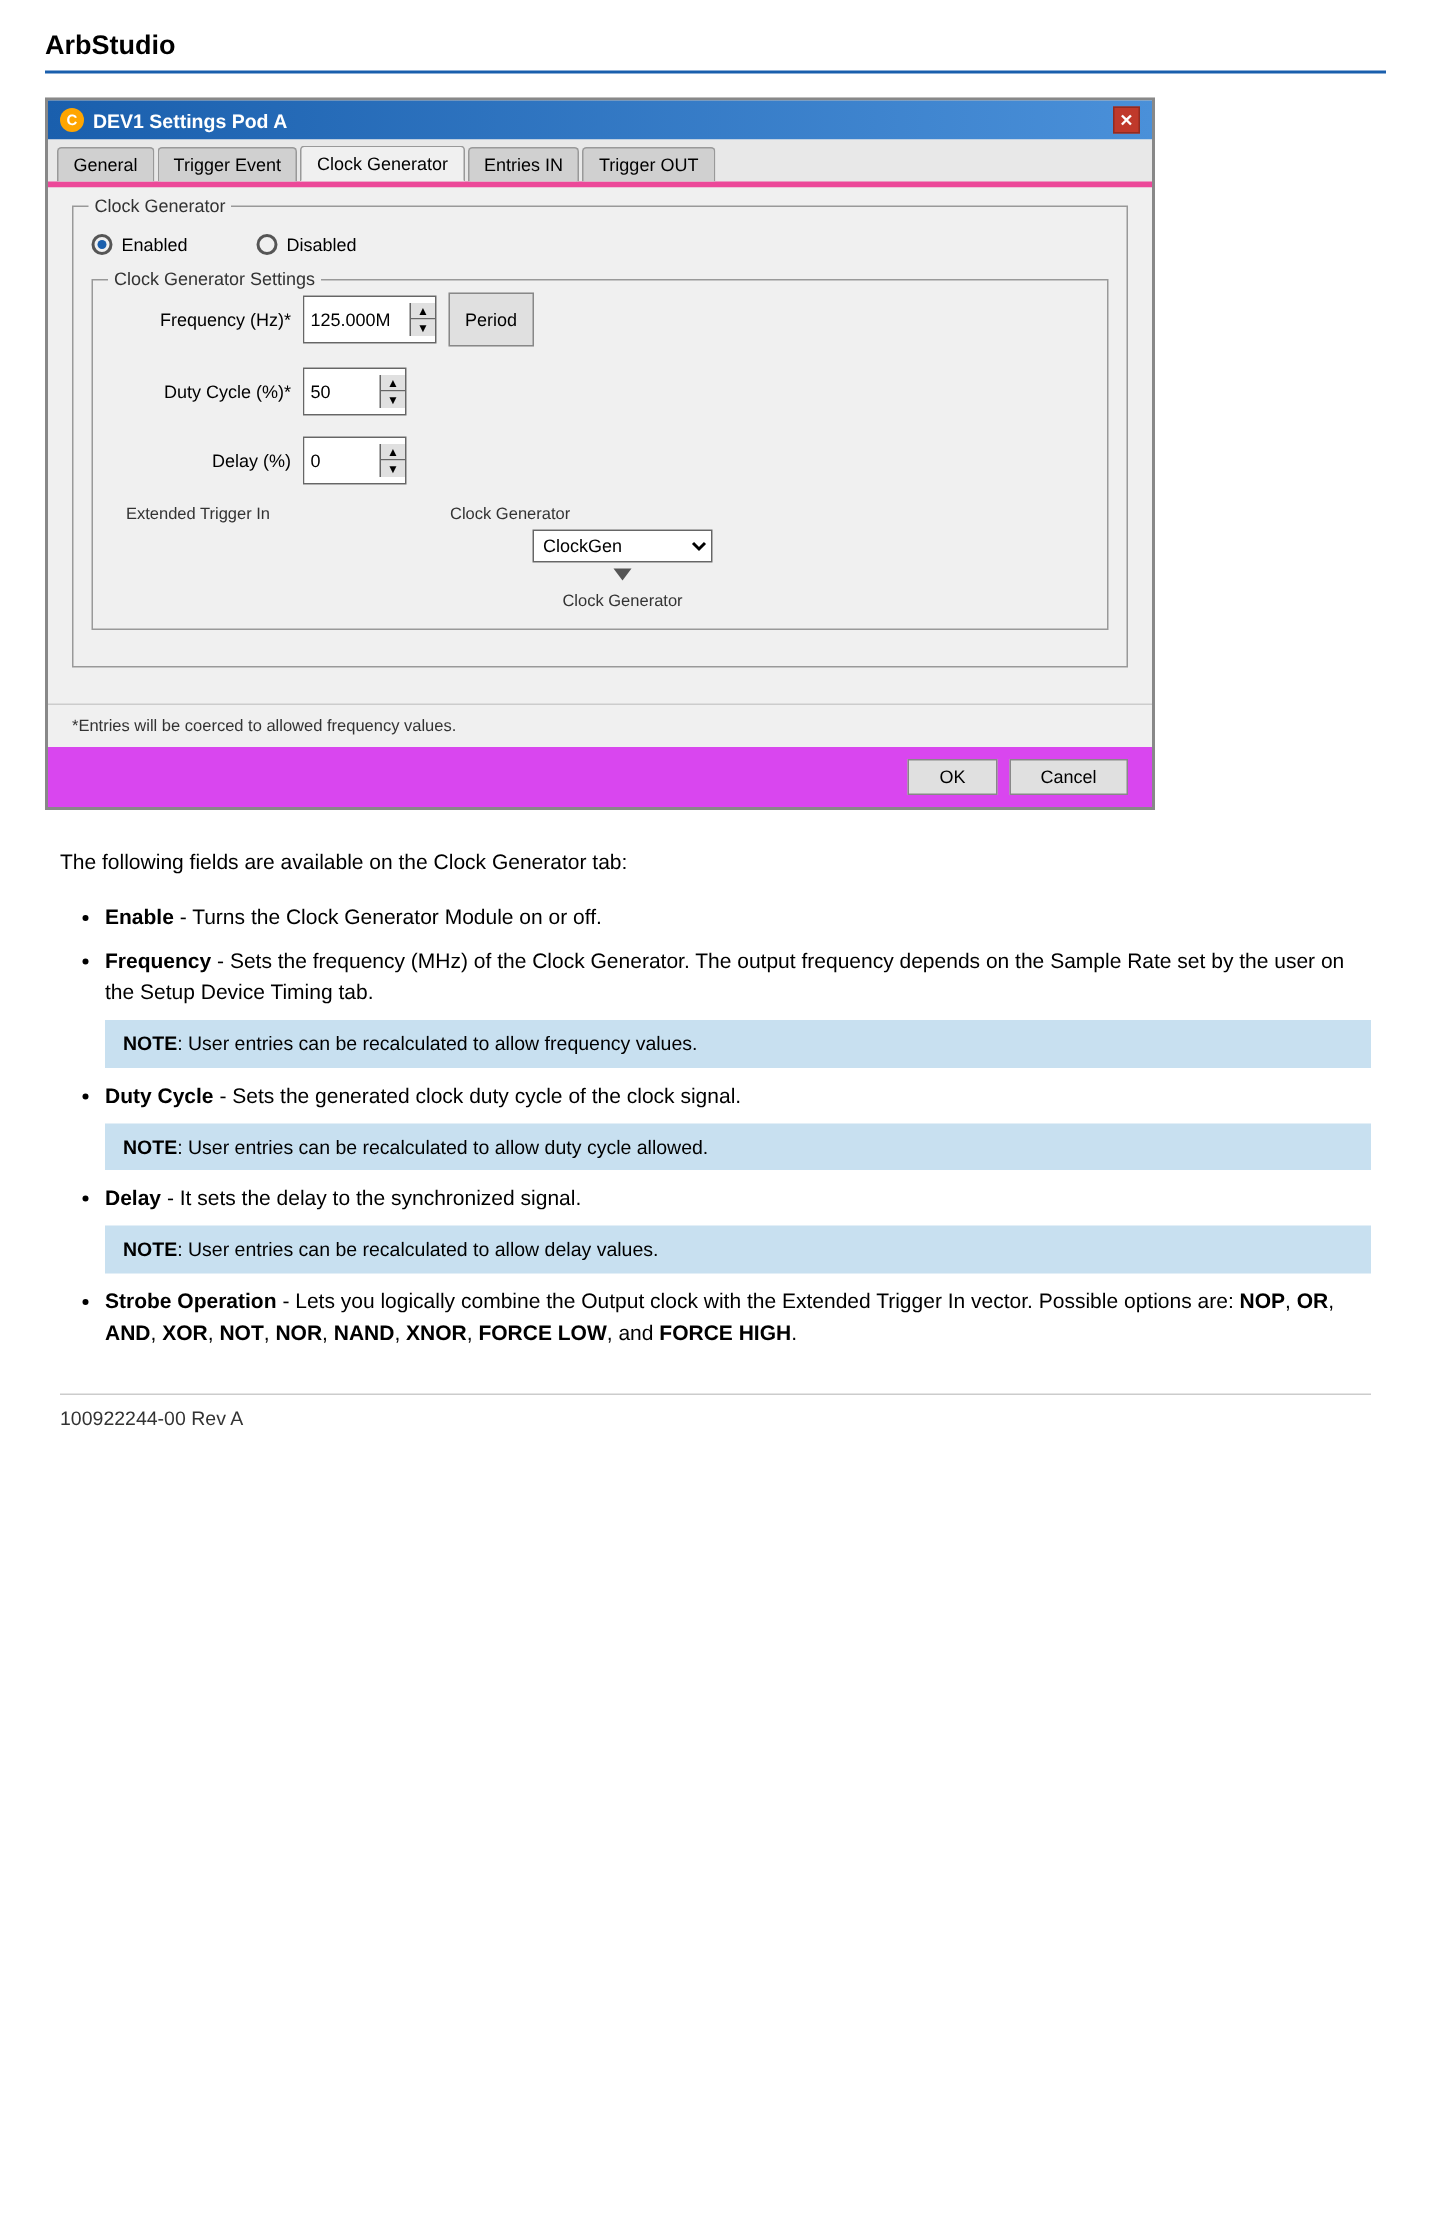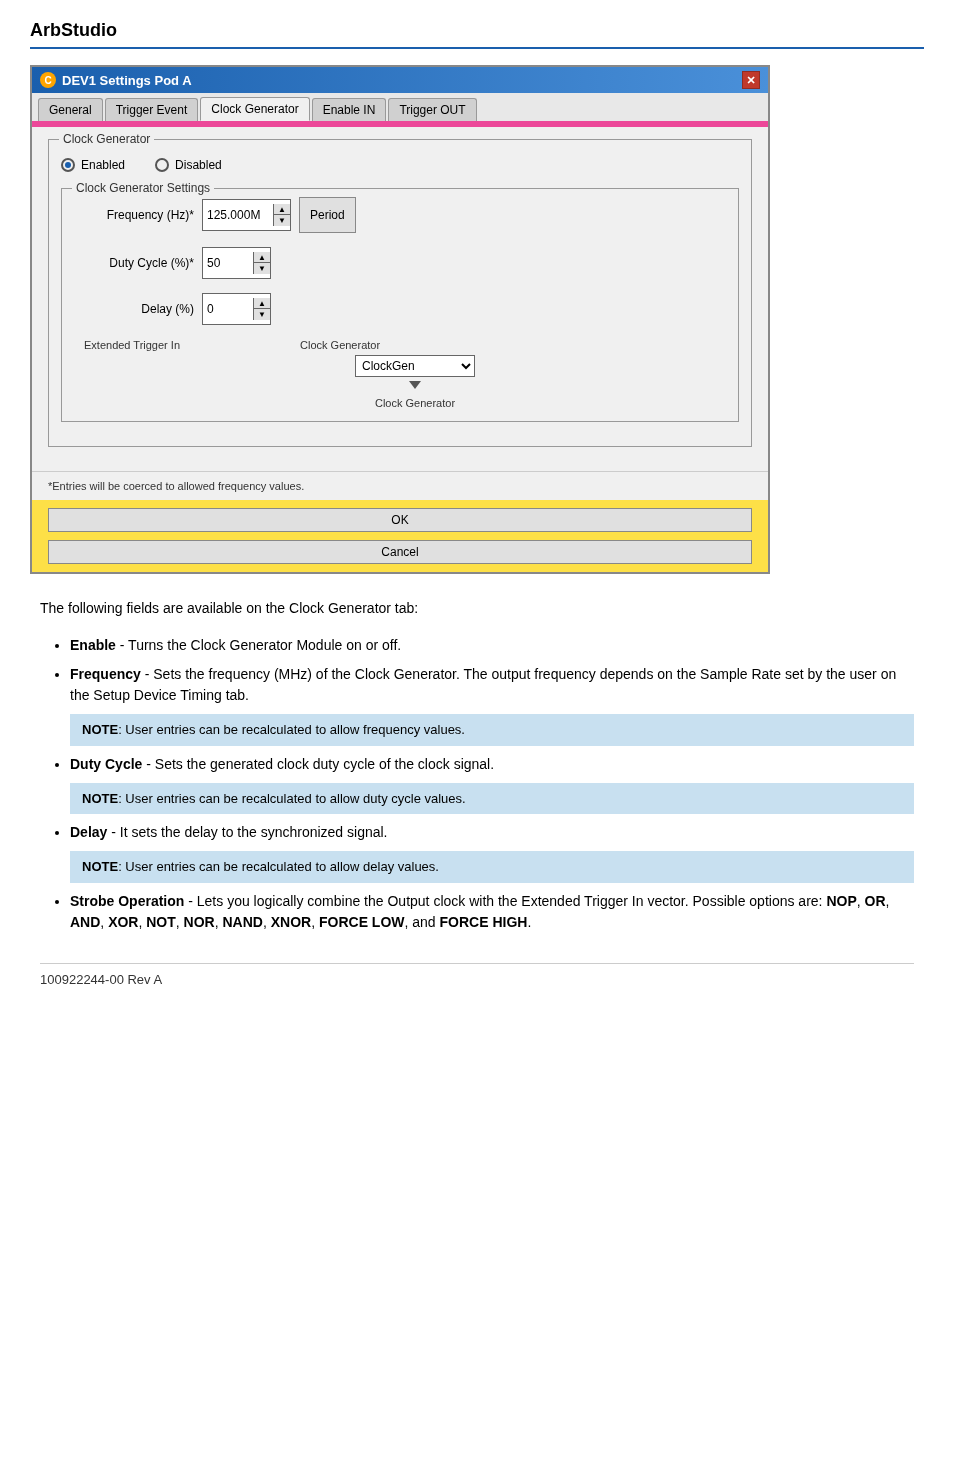--- a/index.html
+++ b/index.html
@@ -72,21 +72,21 @@
       font-size: 11px;
       font-weight: bold;
     }
 
     
     .dialog-tabs {
       background: #e8e8e8;
       display: flex;
       align-items: flex-end;
       padding: 4px 6px 0 6px;
-      border-bottom: 6px solid #ec4899;
+      border-bottom: 4px solid #ec4899;
       gap: 2px;
     }
     .dialog-tab {
       padding: 4px 10px;
       font-size: 12px;
       background: #d0d0d0;
       border: 1px solid #999;
       border-bottom: none;
       cursor: pointer;
       border-radius: 3px 3px 0 0;
@@ -117,21 +117,21 @@
       left: 10px;
       background: #f0f0f0;
       padding: 0 4px;
       font-size: 12px;
       color: #333;
     }
 
     
     .radio-row {
       display: flex;
-      gap: 30px;
+      gap: 46px;
       align-items: flex-start;
       margin-top: 10px;
     }
     .radio-item {
       display: flex;
       align-items: center;
       gap: 6px;
       font-size: 12px;
     }
     .radio-btn {
@@ -276,22 +276,21 @@
       border-top: 1px solid #ccc;
       font-size: 11px;
       color: #333;
       background: #f0f0f0;
     }
     .dialog-buttons {
       display: flex;
       justify-content: flex-end;
       gap: 8px;
       padding: 8px 16px;
-      background: #fde047;
-      flex-direction: column;
+      background: #d946ef;
     }
     .dialog-btn {
       padding: 4px 20px;
       font-size: 12px;
       background: #e0e0e0;
       border: 1px solid #888;
       cursor: pointer;
     }
 
     
@@ -355,21 +354,21 @@
       <div class="dialog-titlebar-icon">C</div>
       <span>DEV1 Settings Pod A</span>
     </div>
     <div class="dialog-close-btn">✕</div>
   </div>
 
   <div class="dialog-tabs">
     <div class="dialog-tab">General</div>
     <div class="dialog-tab">Trigger Event</div>
     <div class="dialog-tab active">Clock Generator</div>
-    <div class="dialog-tab">Enable IN</div>
+    <div class="dialog-tab">Entries IN</div>
     <div class="dialog-tab">Trigger OUT</div>
   </div>
 
   <div class="dialog-body">
 
     <div class="group-box">
       <span class="group-box-title">Clock Generator</span>
 
       <div class="radio-row">
         <div class="radio-item">
@@ -469,21 +468,21 @@
       <span> - Sets the frequency (MHz) of the Clock Generator. The output frequency depends on the Sample Rate set by the user on the Setup Device Timing tab.</span>
       <div class="note-box">
         <b>NOTE</b><span>: User entries can be recalculated to allow frequency values.</span>
       </div>
     </li>
 
     <li>
       <b>Duty Cycle</b>
       <span> - Sets the generated clock duty cycle of the clock signal.</span>
       <div class="note-box">
-        <b>NOTE</b><span>: User entries can be recalculated to allow duty cycle values.</span>
+        <b>NOTE</b><span>: User entries can be recalculated to allow duty cycle allowed.</span>
       </div>
     </li>
 
     <li>
       <b>Delay</b>
       <span> - It sets the delay to the synchronized signal.</span>
       <div class="note-box">
         <b>NOTE</b><span>: User entries can be recalculated to allow delay values.</span>
       </div>
     </li>

